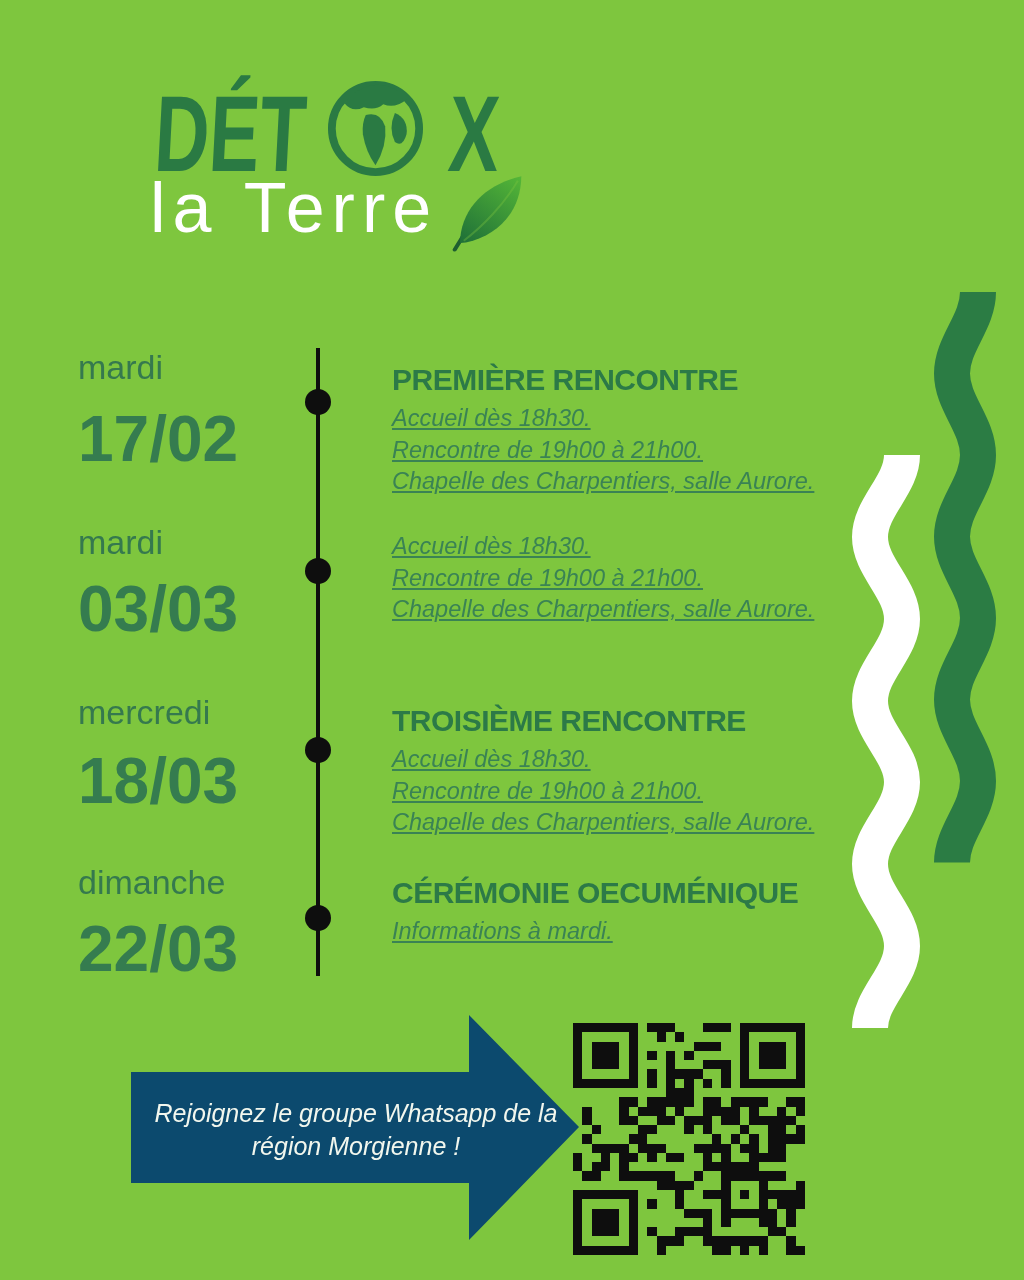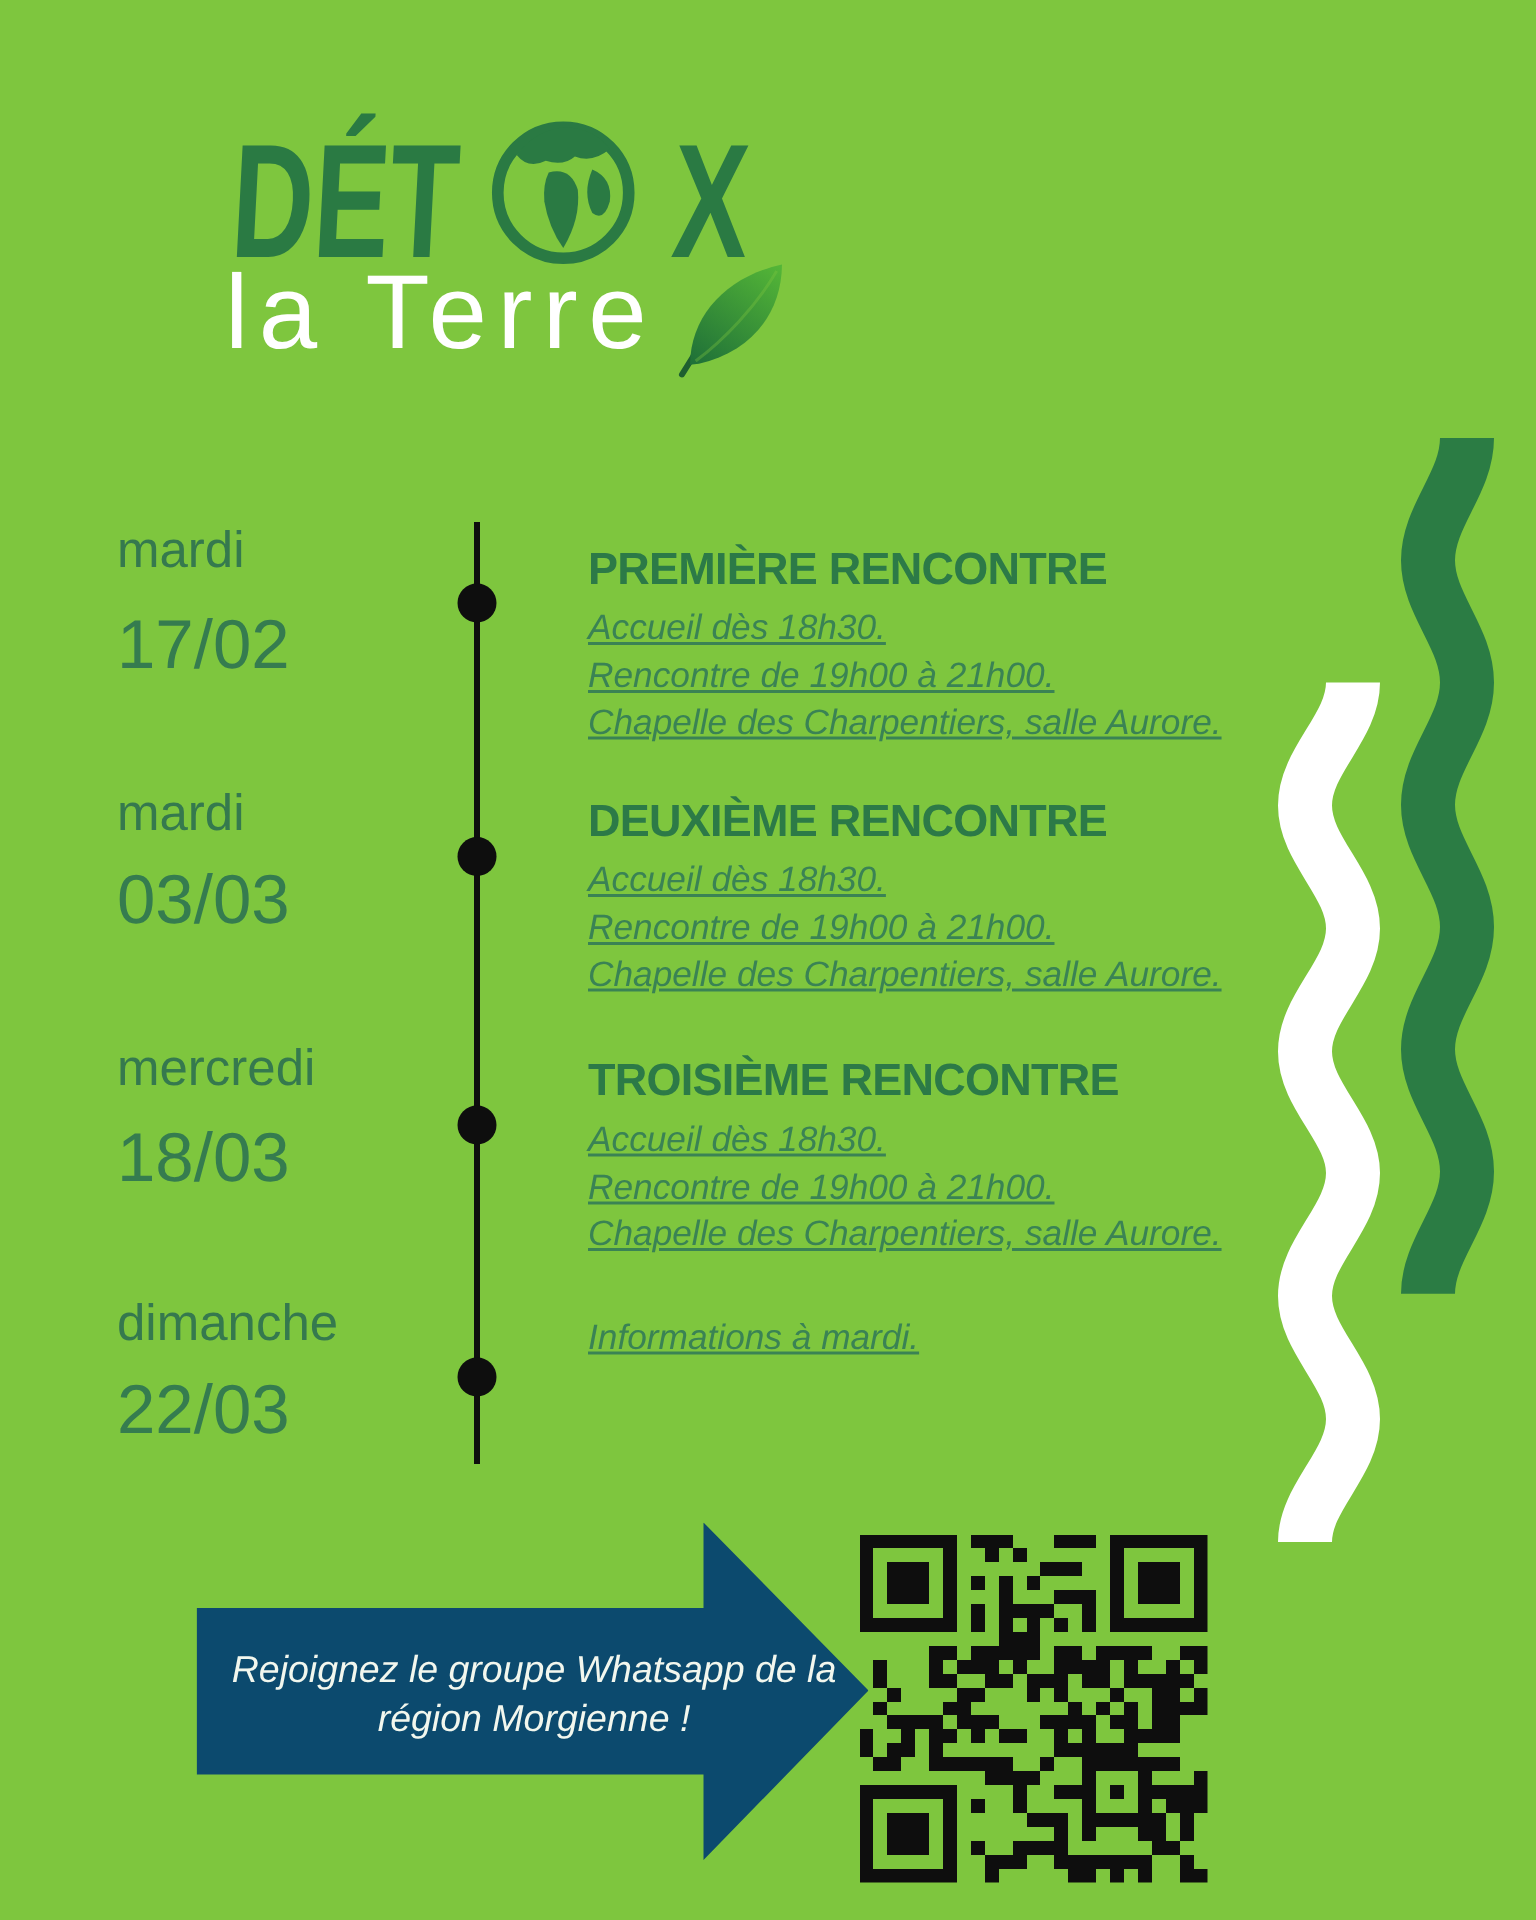--- a/index.html
+++ b/index.html
@@ -32,21 +32,21 @@
   .wave-dark{stroke:#2B7C44; stroke-width:36; fill:none;}
   .wave-white{stroke:#FFFFFF; stroke-width:36; fill:none;}
 
   
   .tl-line{left:316px; top:348px; width:4px; height:628px; background:#0E0E0E;}
   .tl-dot{width:26px; height:26px; border-radius:50%; background:#0E0E0E; left:305px;}
   .dot-0{top:389px;} .dot-1{top:558px;} .dot-2{top:737px;} .dot-3{top:905px;}
 
   
   .day{left:78px; color:#35794E; font-size:34px; line-height:1.1; font-weight:400;}
-  .date{left:78px; color:#357C4F; font-size:46px; line-height:1.1; font-weight:400;}
+  .date{left:78px; color:#357C4F; font-size:64px; line-height:1.1; font-weight:700;}
   .day-0{top:349px;} .date-0{top:404px;}
   .day-1{top:524px;} .date-1{top:574px;}
   .day-2{top:694px;} .date-2{top:746px;}
   .day-3{top:864px;} .date-3{top:914px;}
 
   
   .event{left:392px; width:470px;}
   .ev-0{top:363px;} .ev-1{top:531px;} .ev-2{top:704px;} .ev-3{top:876px;}
   .event h2{
     margin:0 0 6px 0; color:#2C7A47; font-size:30px; line-height:34px;
@@ -124,32 +124,32 @@
   <div class="abs day day-3">dimanche</div>
   <div class="abs date date-3">22/03</div>
 
   <div class="abs event ev-0">
     <h2>PREMIÈRE RENCONTRE</h2>
     <div class="detail">Accueil dès 18h30.</div>
     <div class="detail">Rencontre de 19h00 à 21h00.</div>
     <div class="detail">Chapelle des Charpentiers, salle Aurore.</div>
   </div>
   <div class="abs event ev-1">
-    <h2>DEUXIÈME RENCONTRE</h2>
     <div class="detail">Accueil dès 18h30.</div>
     <div class="detail">Rencontre de 19h00 à 21h00.</div>
     <div class="detail">Chapelle des Charpentiers, salle Aurore.</div>
   </div>
   <div class="abs event ev-2">
     <h2>TROISIÈME RENCONTRE</h2>
     <div class="detail">Accueil dès 18h30.</div>
     <div class="detail">Rencontre de 19h00 à 21h00.</div>
     <div class="detail">Chapelle des Charpentiers, salle Aurore.</div>
   </div>
   <div class="abs event ev-3">
+    <h2>CÉRÉMONIE OECUMÉNIQUE</h2>
     <div class="detail">Informations à mardi.</div>
   </div>
 
   <div class="abs arrow">
     <div class="abs arrow-text">
       <div>Rejoignez le groupe Whatsapp de la</div>
       <div>région Morgienne !</div>
     </div>
   </div>
 

